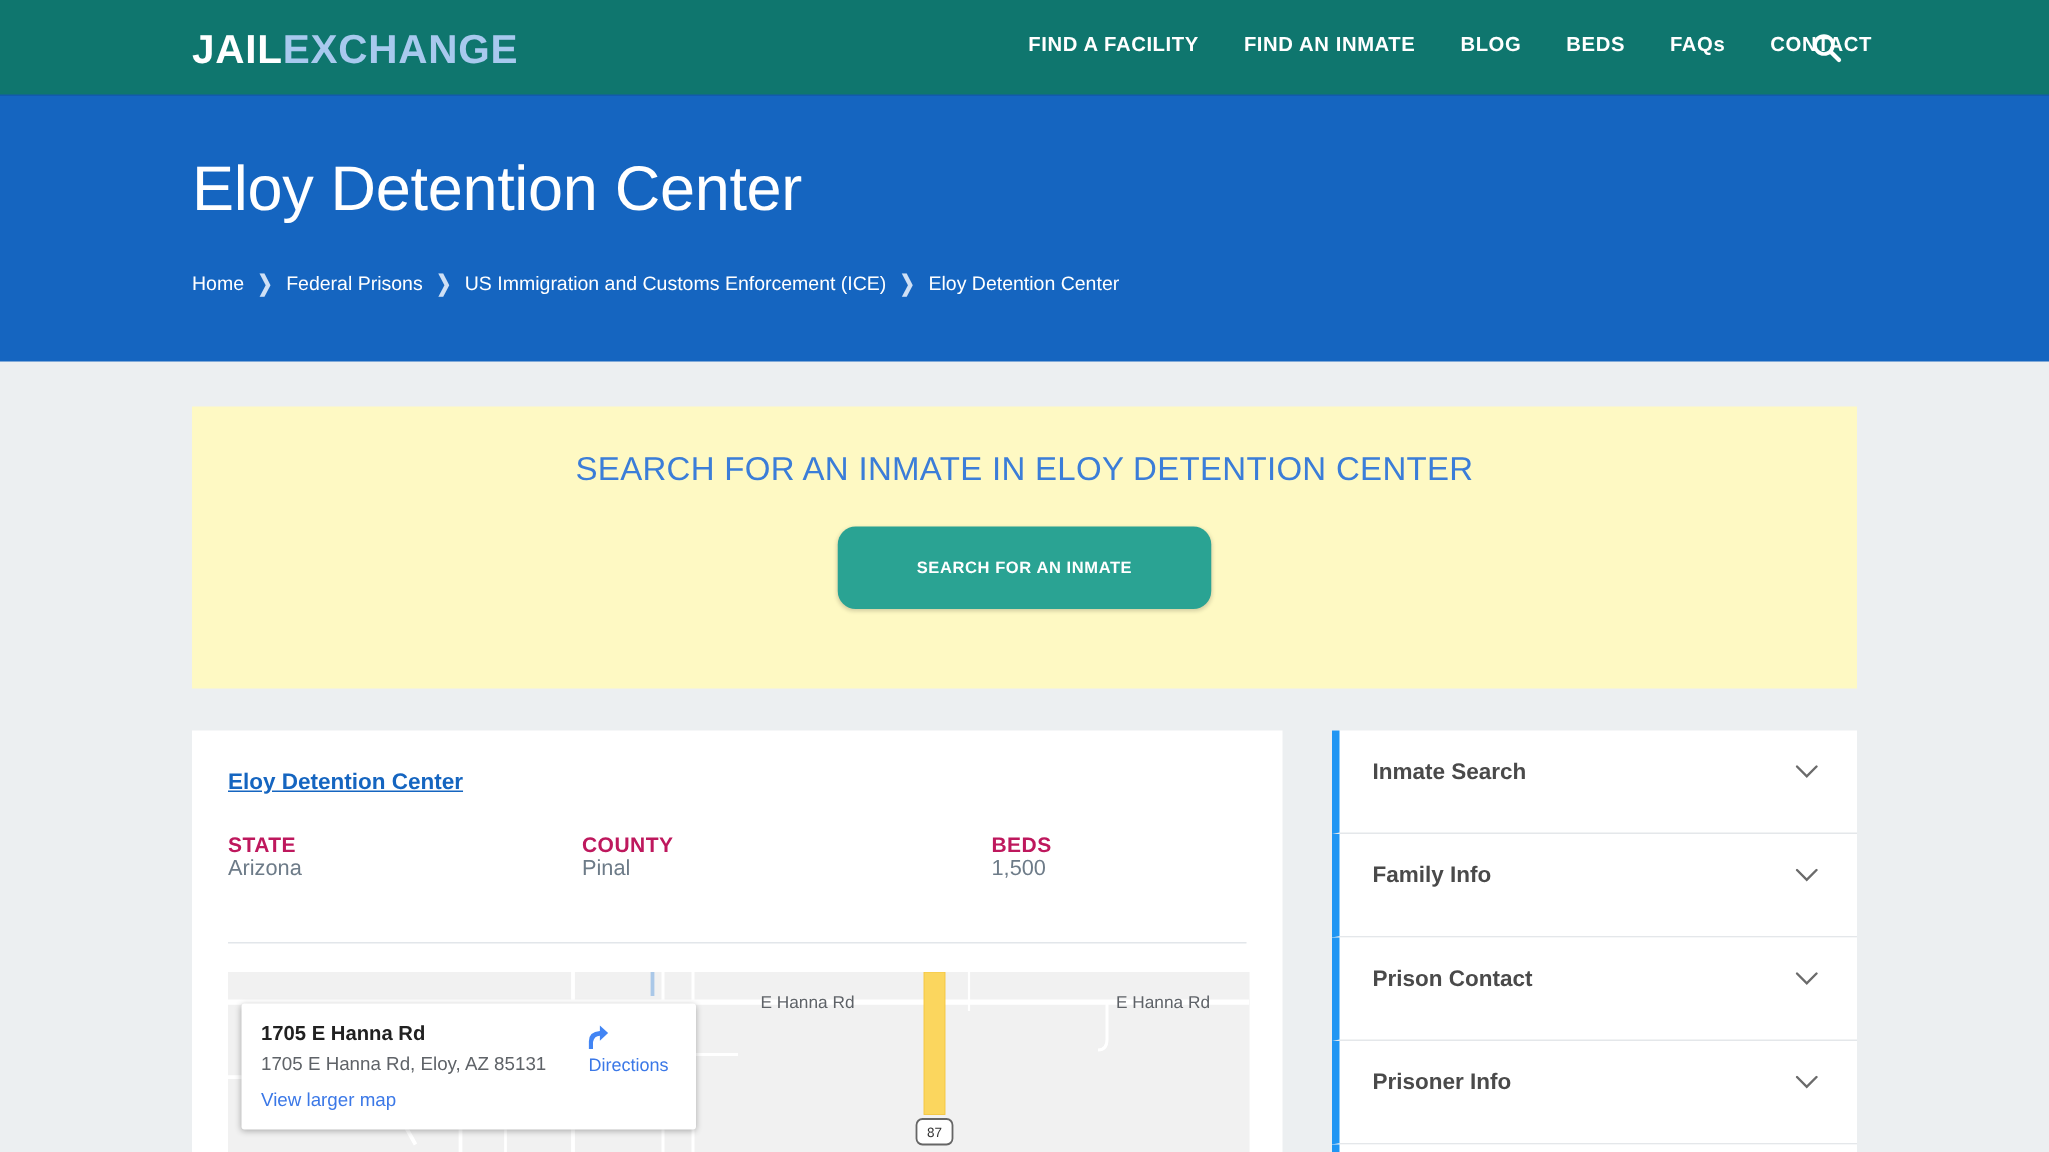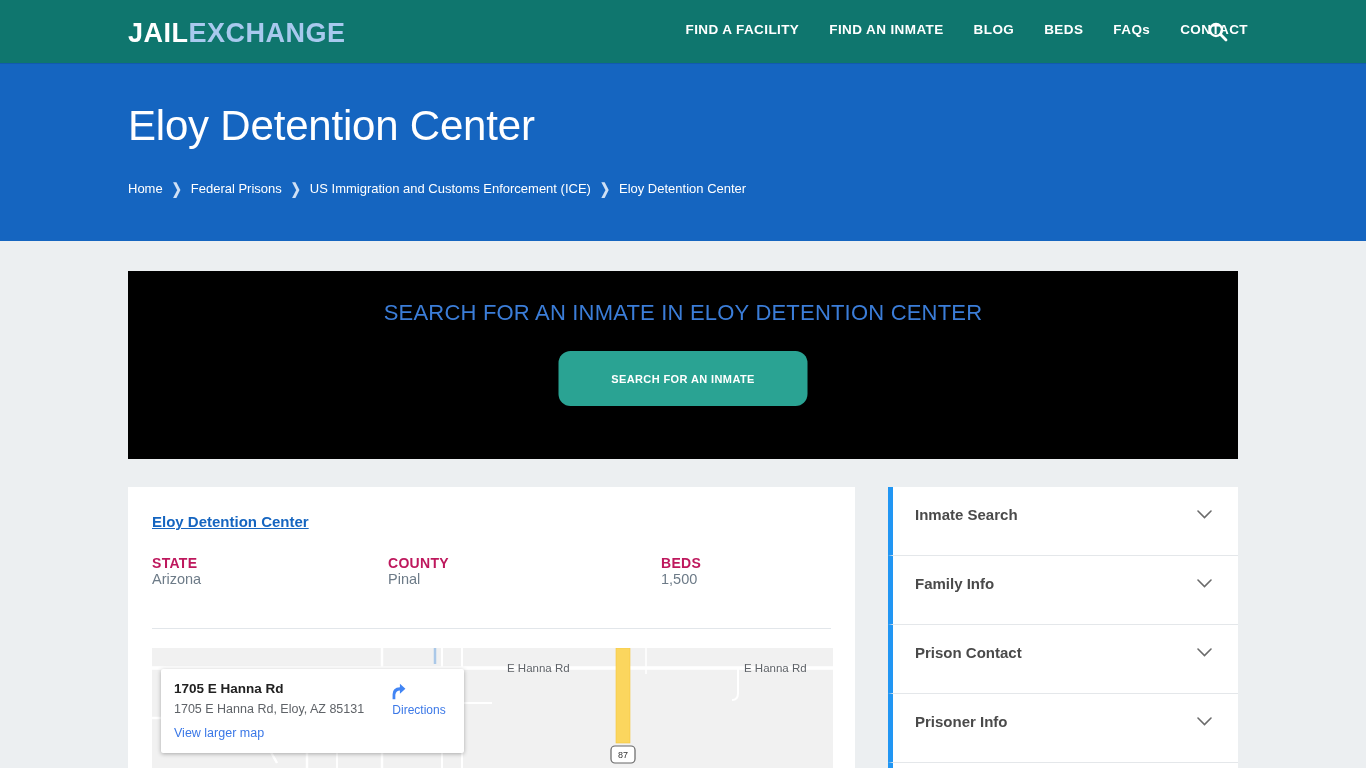--- a/index.html
+++ b/index.html
@@ -58,21 +58,21 @@
   .breadcrumb .current { color: #ffffff; }
   .bc-sep {
     color: #cfe0f5; font-size: 12px; font-weight: bold;
     display: inline-block; transform: scaleY(1.25);
   }
 
   
   .search-card {
     position: absolute; left: 128px; top: 271px;
     width: 1110px; height: 188px;
-    background: #000000;
+    background: #fef9c3;
   }
   .search-card-title {
     position: absolute; top: 29px; left: 0; width: 100%;
     text-align: center;
     color: #3b7dd8; font-size: 22px; font-weight: normal;
     letter-spacing: 0.2px;
   }
   .search-inmate-btn {
     position: absolute; top: 80px; left: 50%;
     transform: translateX(-50%);

